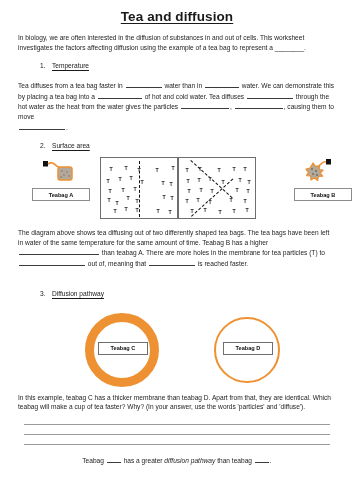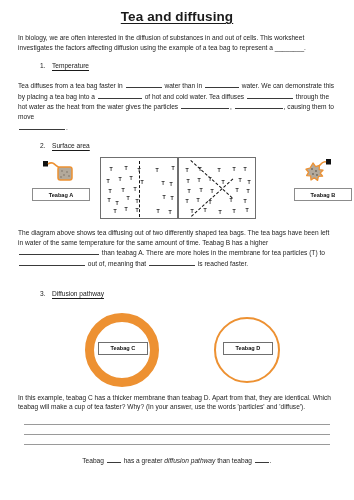--- a/index.html
+++ b/index.html
@@ -154,21 +154,21 @@
     font-size:6.6px;
     color:#1d1d1d;
   }
   .ital{font-style:italic;}
 </style>
 </head>
 <body>
 
 <div class="page">
 
-  <div class="title">Tea and diffusing</div>
+  <div class="title">Tea and diffusion</div>
 
   <div class="para">In biology, we are often interested in the diffusion of substances in and out of cells.  This worksheet investigates the factors affecting diffusion using the example of a tea bag to represent a ________.</div>
 
   <div class="numitem">
     <span class="num">1.</span><span class="lbl">Temperature</span>
   </div>
 
   <div class="para">
     <span>Tea diffuses from a tea bag faster in</span>
     <span class="blank" style="width:36px"></span>

